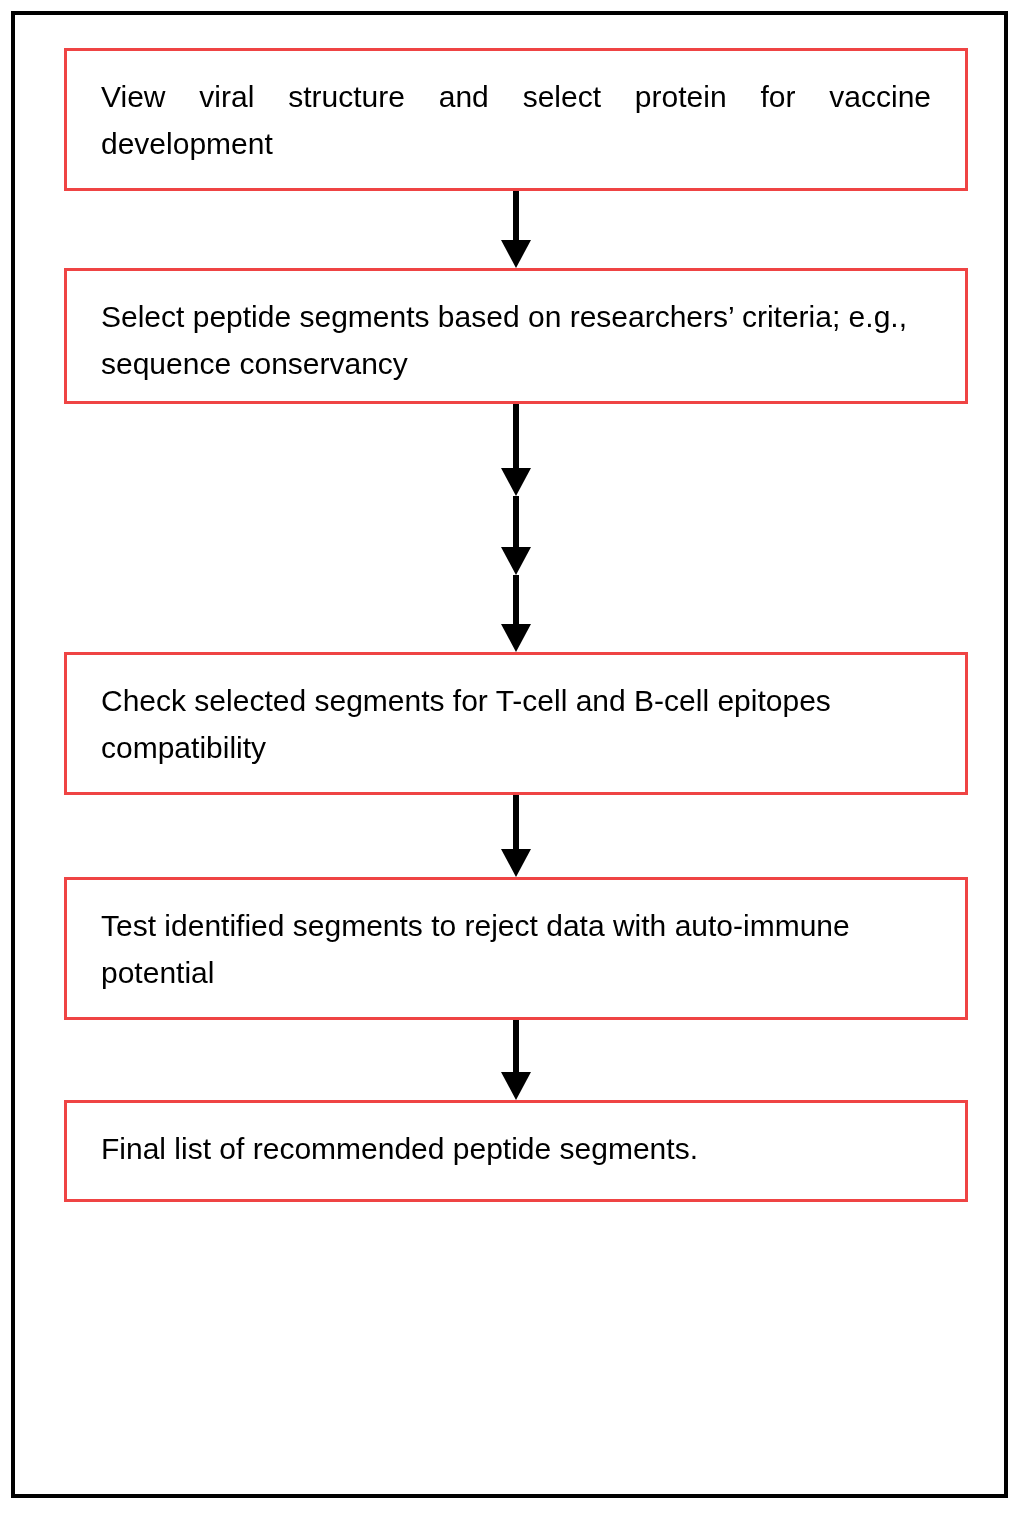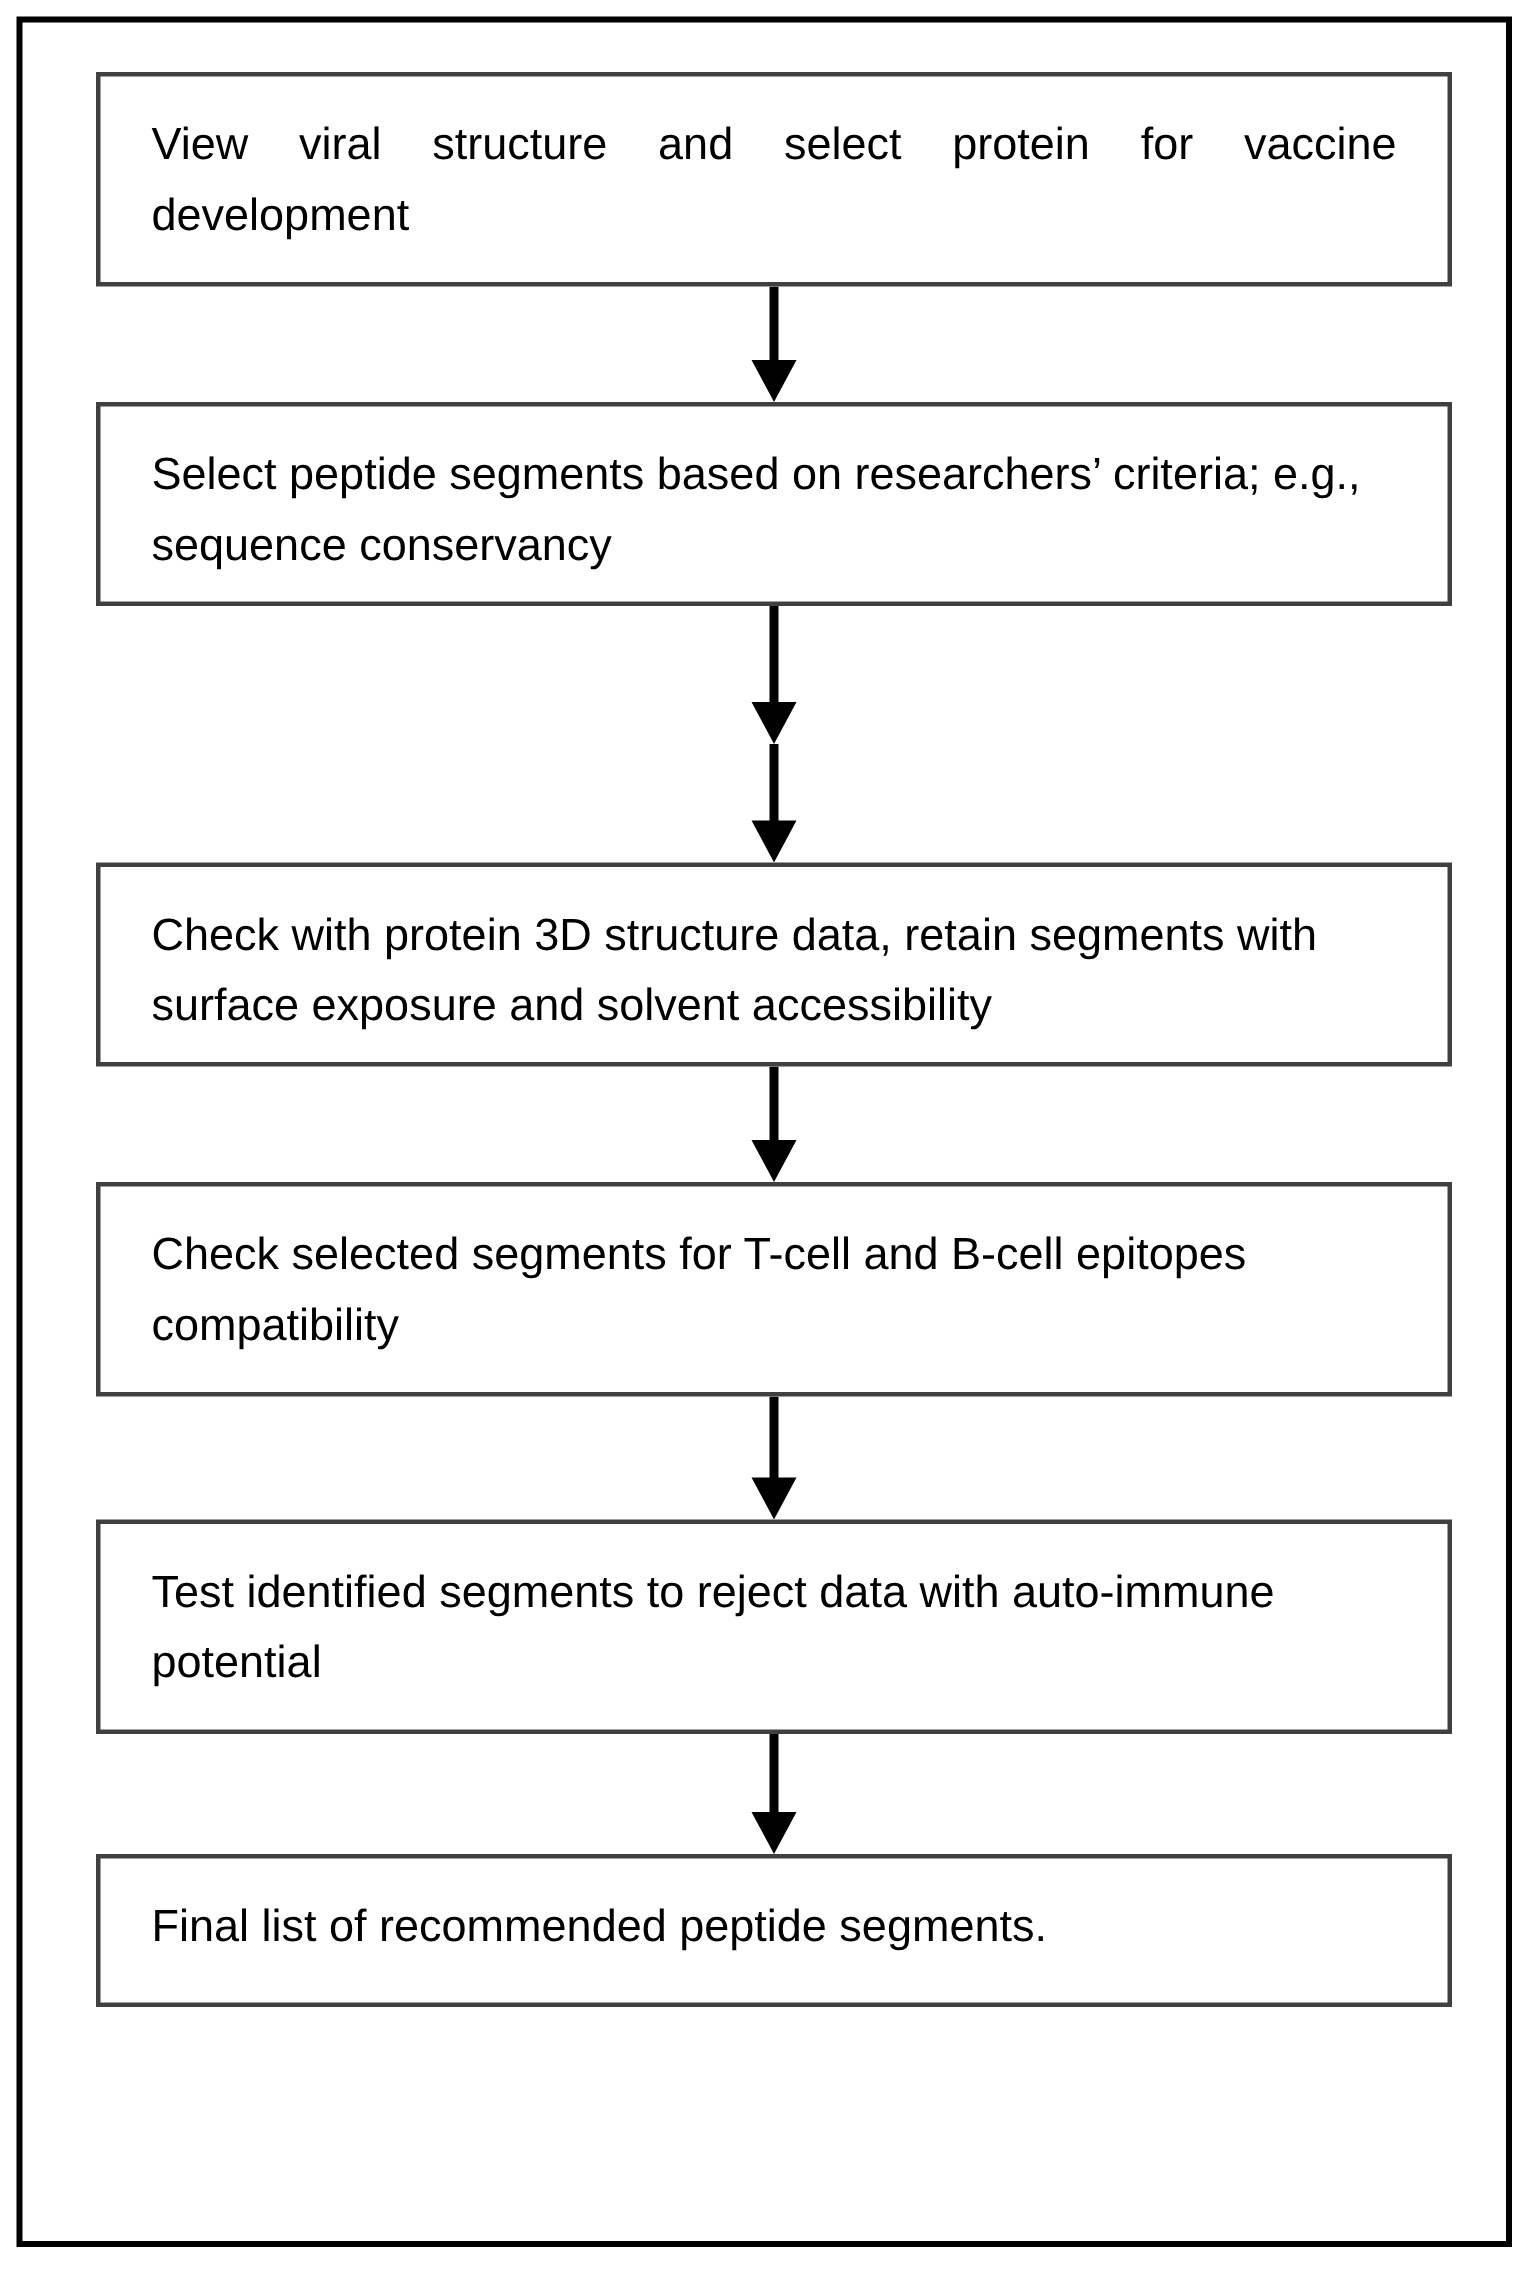--- a/index.html
+++ b/index.html
@@ -29,21 +29,21 @@
   #flow-stack {
     position: absolute;
     left: 49px;
     top: 33px;
     width: 904px;
   }
 
   .flow-node {
     position: relative;
     width: 904px;
-    border: 3px solid #404040;
+    border: 3px solid #ef4444;
     box-sizing: border-box;
     background: #ffffff;
     padding: 22px 34px 22px 34px;
   }
 
   .flow-node.two-line {
     height: 143px;
   }
   .flow-node.two-line-tall {
     height: 136px;
@@ -112,23 +112,20 @@
     </div>
 
 
     <div class="flow-arrow arrow-gap-79">
       <svg width="36" height="79" viewBox="0 0 36 79">
         <rect x="15" y="0" width="6" height="53" fill="#000000"></rect>
         <polygon points="3,51 33,51 18,79" fill="#000000"></polygon>
       </svg>
     </div>
 
-    <div class="flow-node two-line-tall">
-      <div class="node-text">Check with protein 3D structure data, retain segments with surface exposure and solvent accessibility</div>
-    </div>
 
     <div class="flow-arrow arrow-gap-77b">
       <svg width="36" height="77" viewBox="0 0 36 77">
         <rect x="15" y="0" width="6" height="51" fill="#000000"></rect>
         <polygon points="3,49 33,49 18,77" fill="#000000"></polygon>
       </svg>
     </div>
 
     <div class="flow-node two-line">
       <div class="node-text">Check selected segments for T-cell and B-cell epitopes compatibility</div>

